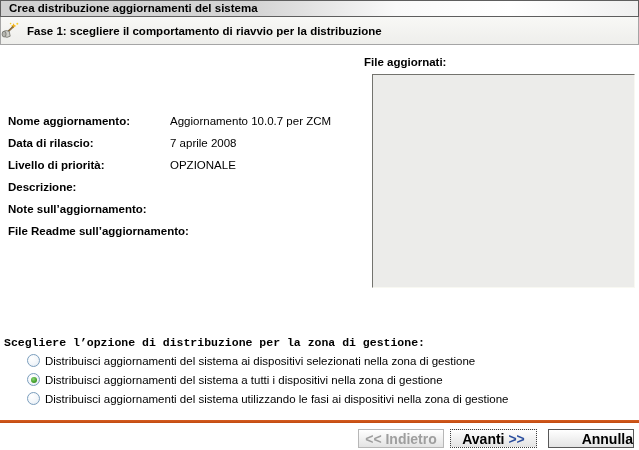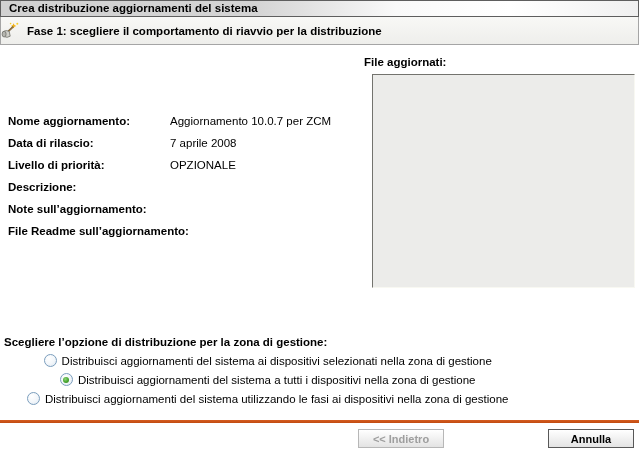--- a/index.html
+++ b/index.html
@@ -31,45 +31,45 @@
   .field-value { font-weight:normal; }
   
   .files-label { position:absolute; left:364px; top:56px; font-weight:bold; }
   .files-box {
     position:absolute; left:372px; top:74px; width:263px; height:214px; box-sizing:border-box;
     background:#ececea;
     border-top:1px solid #73736e; border-left:1px solid #73736e;
     border-bottom:1px solid #f8f8f2; border-right:1px solid #f8f8f2;
   }
   
-  .dist-heading { position:absolute; left:4px; top:336px; font-weight:bold; white-space:nowrap; }
+  .dist-heading { position:absolute; left:4px; top:336px; font-weight:bold; white-space:nowrap;font-family:Liberation Mono, monospace; }
   .dist-options { position:absolute; left:27px; top:351px; }
-  .option-row { display:flex; align-items:center; height:19px; gap:5px; white-space:nowrap;justify-content:center; }
+  .option-row { display:flex; align-items:center; height:19px; gap:5px; white-space:nowrap; }
   .radio {
     width:13px; height:13px; box-sizing:border-box; border-radius:50%;
     border:1px solid #7b9ebd;
     background:radial-gradient(circle at 35% 30%,#ffffff 0%,#f2f6fa 55%,#dce6f0 100%);
     display:flex; align-items:center; justify-content:center; flex:0 0 auto;
   }
   .radio .dot { display:none; width:6px; height:6px; border-radius:50%;
     background:radial-gradient(circle at 40% 35%,#8ed67a 0%,#46a42e 55%,#2c7d1d 100%); }
   .option-row.selected .radio .dot { display:block; }
   
   .separator { position:absolute; left:0; top:420px; width:639px; height:3px;
     background:linear-gradient(#d55d20,#c14a10); }
   button { appearance:none; -webkit-appearance:none; padding:0; margin:0; cursor:default; }
   .btn {
     position:absolute; top:429px; height:19px; box-sizing:border-box;
-    font-family:"Liberation Sans","DejaVu Sans",sans-serif; font-size:11px; font-weight:bold;
+    font-family:"Liberation Sans","DejaVu Sans",sans-serif; font-size:14px; font-weight:bold;
     text-align:center; line-height:16px;
     background:linear-gradient(#ffffff,#e3e3e3);
   }
   .btn-back   { left:358px; width:86px; border:1px solid #b7b7b7; color:#9e9e9e; }
   .btn-next   { left:450px; width:87px; border:1px dotted #3e3e3e; color:#000; }
-  .btn-cancel { left:548px; width:86px; border:1px solid #585858; color:#000; }
+  .btn-cancel { left:548px; width:86px; border:1px solid #585858; color:#000;text-align:right; }
   .btn-next .arrows { color:#2c4f9e; }
 </style>
 </head>
 <body>
 
 <div class="window">
 
   <div class="titlebar">Crea distribuzione aggiornamenti del sistema</div>
 
   <div class="stepbar">
@@ -130,15 +130,16 @@
     </div>
     <div class="option-row">
       <span class="radio"></span>
       <span>Distribuisci aggiornamenti del sistema utilizzando le fasi ai dispositivi nella zona di gestione</span>
     </div>
   </div>
 
   <div class="separator"></div>
 
   <button class="btn btn-back" disabled="">&lt;&lt; Indietro</button>
+  <button class="btn btn-next"><span>Avanti</span>&nbsp;<span class="arrows">&gt;&gt;</span></button>
   <button class="btn btn-cancel">Annulla</button>
 
 </div>
 
 </body></html>

